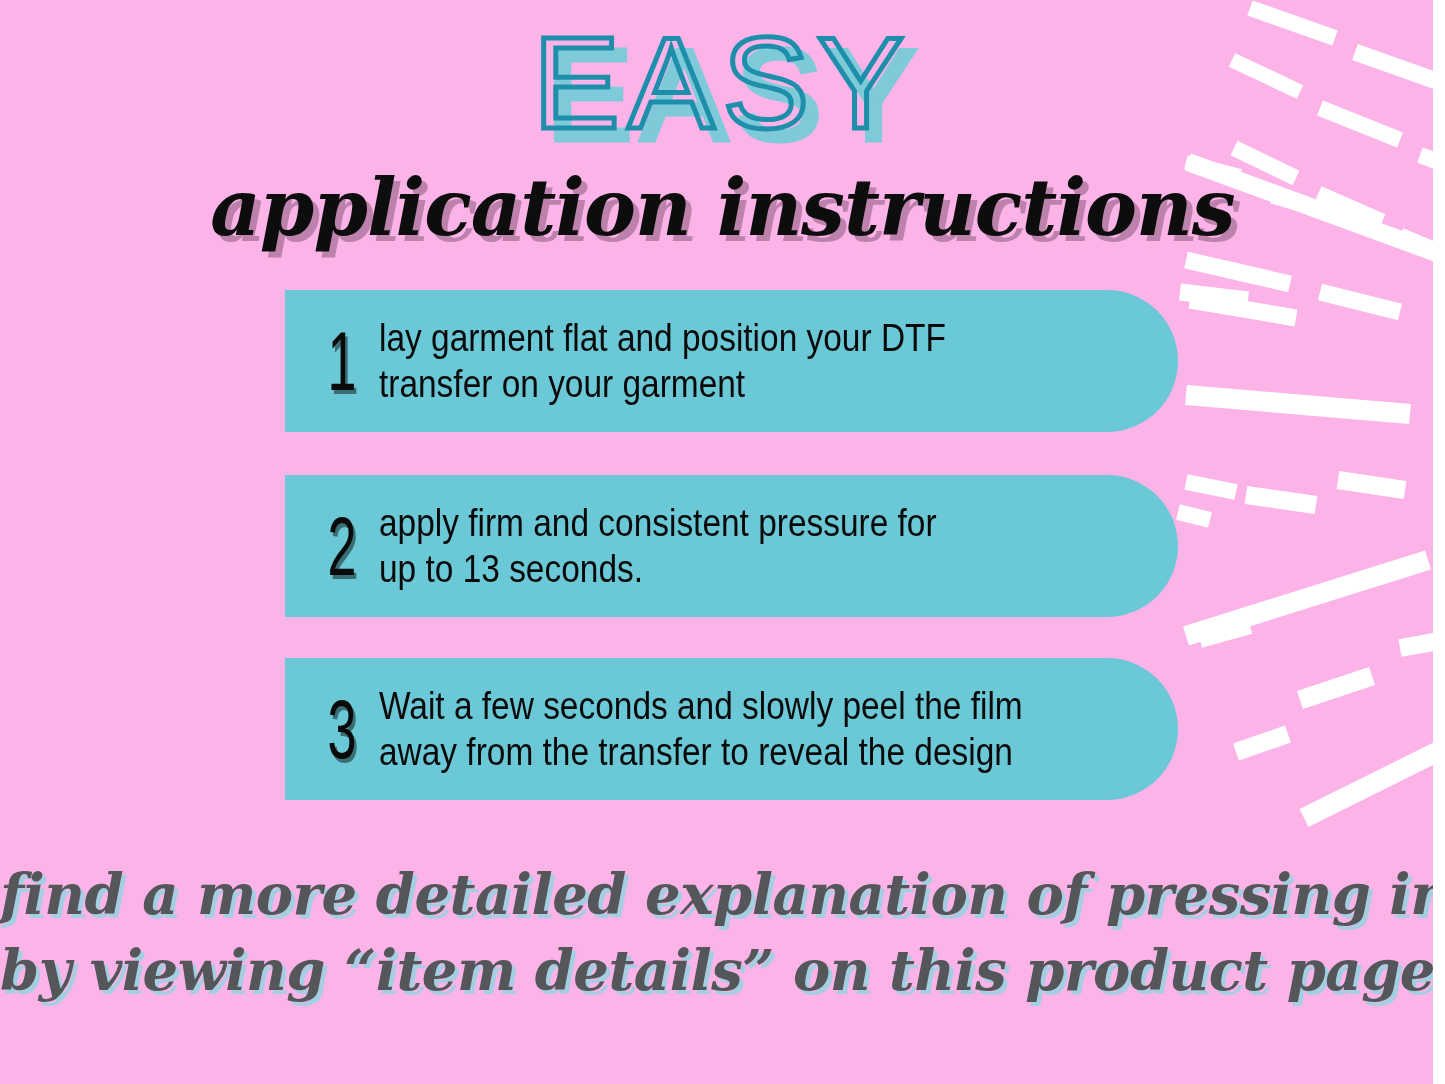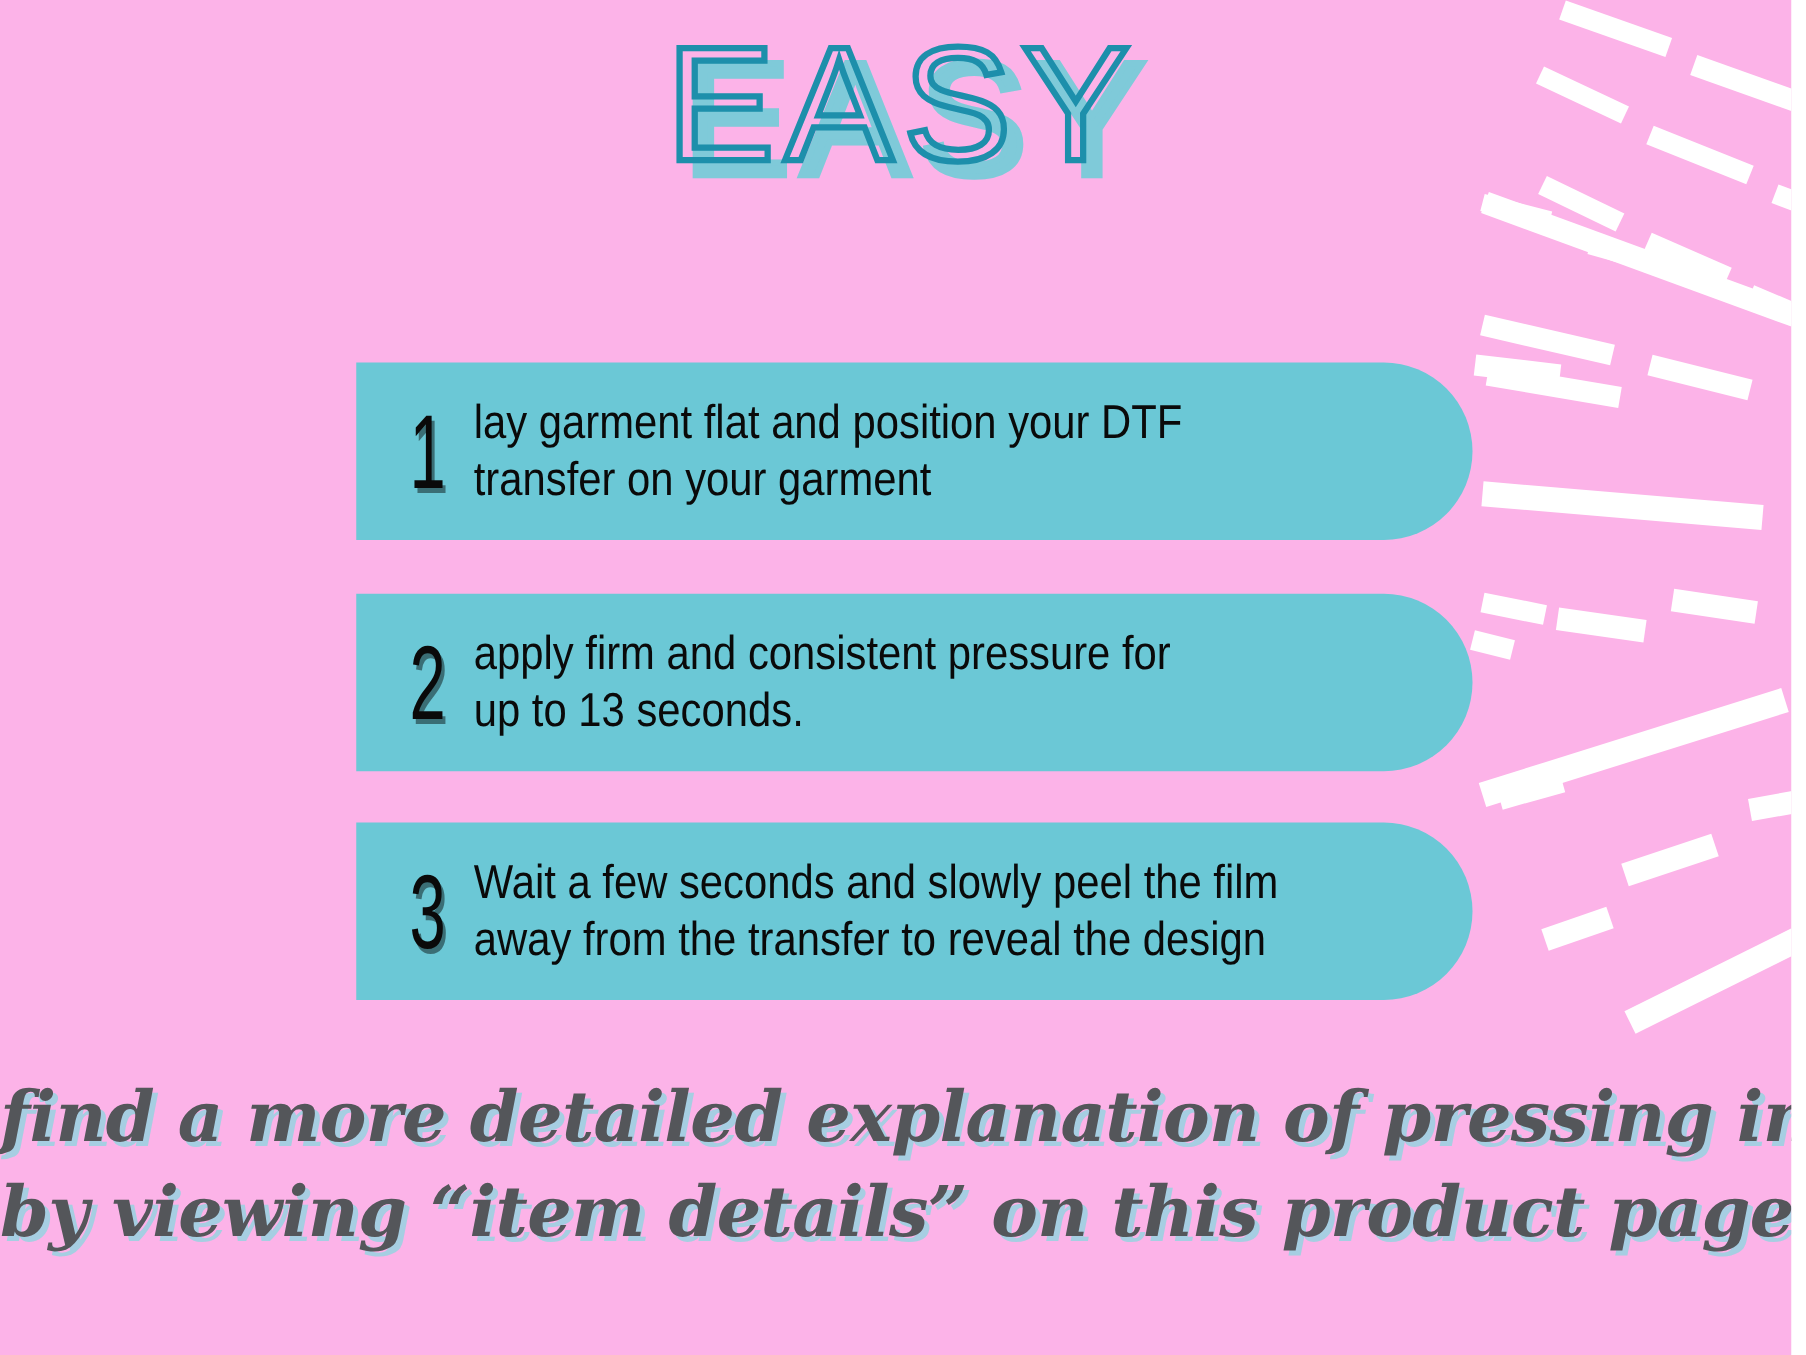--- a/index.html
+++ b/index.html
@@ -172,20 +172,21 @@
       <line x1="1236" y1="752" x2="1288" y2="734" stroke="#ffffff" stroke-width="18" stroke-linecap="butt"></line>
       <line x1="1304" y1="818" x2="1445" y2="748" stroke="#ffffff" stroke-width="20" stroke-linecap="butt"></line>
       <line x1="1200" y1="640" x2="1250" y2="626" stroke="#ffffff" stroke-width="16" stroke-linecap="butt"></line>
     </svg>
 
   <div id="easy-wrap">
     <div id="easy-shadow">EASY</div>
     <div id="easy-main">EASY</div>
   </div>
 
+  <div id="script-headline">application instructions</div>
 
   <div class="step-bar" id="step-1">
     <div class="step-number">1</div>
     <div class="step-text">lay garment flat and position your DTF
 transfer on your garment</div>
   </div>
 
   <div class="step-bar" id="step-2">
     <div class="step-number">2</div>
     <div class="step-text">apply firm and consistent pressure for

